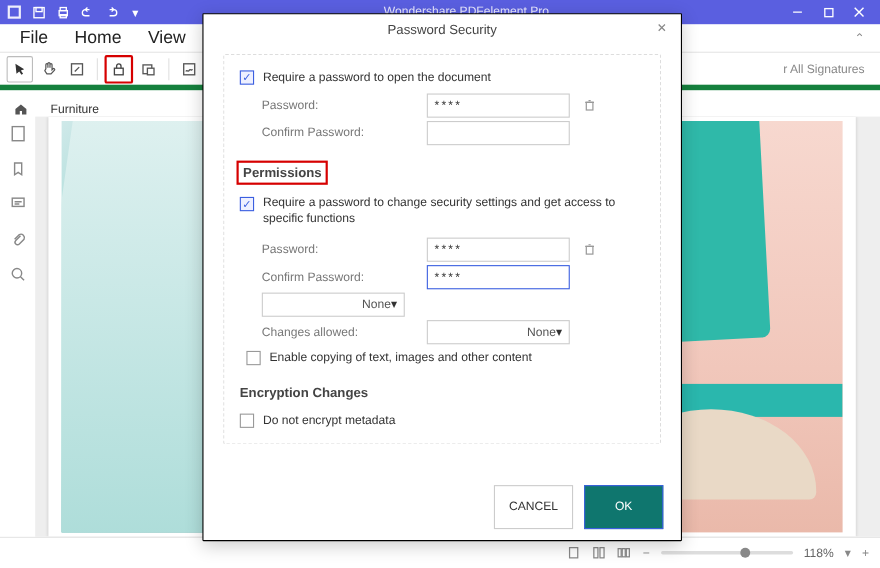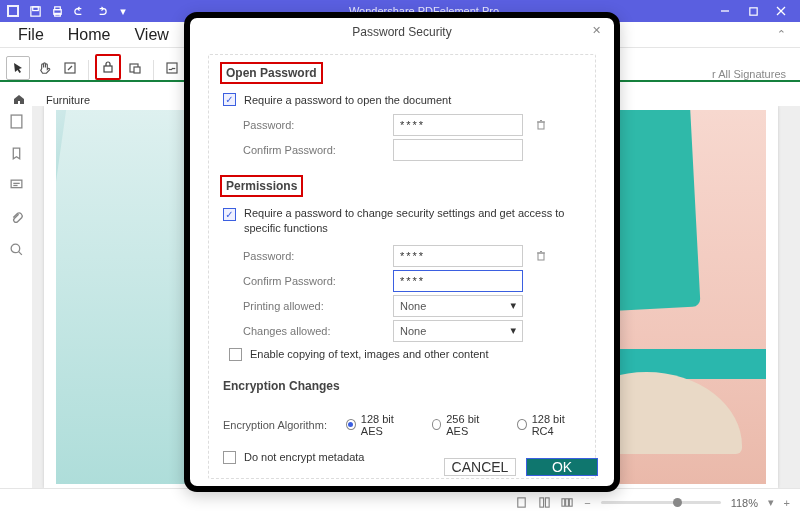--- a/index.html
+++ b/index.html
@@ -6,21 +6,21 @@
 body{width:800px;height:516px;background:#fff;overflow:hidden;position:relative}
 .titlebar{height:22px;background:#5a5fe0;display:flex;align-items:center;color:#fff;padding:0 6px}
 .titlebar .qicons{display:flex;gap:8px;align-items:center}
 .titlebar .qicons span{width:14px;height:14px;display:flex;align-items:center;justify-content:center}
 .titlebar .apptitle{flex:1;text-align:center;color:#e8e8ff;font-size:11px}
 .winbtns{display:flex;gap:14px;align-items:center;padding-right:6px}
 .winbtns span{width:14px;height:14px;display:flex;align-items:center;justify-content:center}
 .menubar{height:26px;display:flex;align-items:center;border-bottom:1px solid #e5e5e5;padding:0 6px}
 .menubar .m{padding:0 12px;font-size:16px;color:#222}
 .menubar .caret{margin-left:auto;padding-right:8px;color:#888}
-.toolbar{height:34px;display:flex;align-items:flex-end;border-bottom:2px solid #15803d;padding:0 6px;gap:2px}
+.toolbar{height:34px;display:flex;align-items:center;border-bottom:5px solid #15803d;padding:0 6px;gap:2px}
 .tbtn{width:24px;height:24px;display:flex;align-items:center;justify-content:center;border-radius:2px}
 .tsel{border:1px solid #bcbcbc}
 .tboxed{border:2px solid #d60000;width:26px;height:26px}
 .divider{width:1px;height:20px;background:#e0e0e0;margin:0 4px}
 .rightlabel{margin-left:auto;color:#888;font-size:11px;padding-right:8px}
 .crumb{height:24px;display:flex;align-items:flex-end;padding:0 12px;gap:20px;color:#666}
 .content{position:absolute;left:0;top:106px;right:0;bottom:28px;display:flex}
 .vtool{width:32px;display:flex;flex-direction:column;align-items:center;gap:14px;padding-top:6px}
 .vtool span{width:18px;height:18px;display:flex;align-items:center;justify-content:center;color:#888}
 .docarea{flex:1;background:#eee;position:relative;overflow:hidden}
@@ -29,42 +29,42 @@
 .imgL{flex:0 0 44%;background:linear-gradient(140deg,#cfe9e9 0%,#78c8c0 45%,#4aaea8 55%,#2f6b6a 100%);position:relative;overflow:hidden}
 .imgL::before{content:"";position:absolute;left:-20px;top:-10px;width:70%;height:120%;background:linear-gradient(180deg,#dff1f0,#a6dad6);transform:skewX(-8deg)}
 .imgR{flex:1;background:linear-gradient(180deg,#f7d8cf 0%,#f1c7bb 60%,#eab9aa 100%);position:relative;overflow:hidden}
 .chair{position:absolute;right:18%;top:-4%;width:52%;height:58%;background:#2fb9a9;border-radius:8px;transform:rotate(-3deg)}
 .table{position:absolute;right:6%;bottom:8%;width:48%;height:22%;background:#e9d9c6;border-radius:50% 50% 6px 6px/90% 90% 6px 6px}
 .strip{position:absolute;left:44%;bottom:28%;right:0;height:8%;background:#2ab7ad}
 .statusbar{position:absolute;left:0;right:0;bottom:0;height:28px;border-top:1px solid #e5e5e5;display:flex;align-items:center;padding:0 10px;gap:10px;background:#fff}
 .statusbar .sp{flex:1}
 .zoomslider{width:120px;height:3px;background:#ddd;position:relative;border-radius:2px}
 .zoomslider::after{content:"";position:absolute;left:60%;top:-3px;width:9px;height:9px;border-radius:50%;background:#888}
-.dialog{position:absolute;left:184px;top:12px;width:436px;height:480px;background:#fff;border:6px solid #000000;box-shadow:0 4px 16px rgba(0,0,0,.2);z-index:50;border-radius:13px}
+.dialog{position:absolute;left:184px;top:12px;width:436px;height:480px;background:#fff;border:1px solid #000000;box-shadow:0 4px 16px rgba(0,0,0,.2);z-index:50;border-radius:1px}
 .dlg-head{height:28px;display:flex;align-items:center;justify-content:center;position:relative;font-size:12px;color:#444}
 .dlg-close{position:absolute;right:8px;top:6px;width:14px;height:14px;color:#888;cursor:pointer}
 .dlg-body{padding:8px 18px 0 18px}
 .dashed{border:1px dashed #ddd;border-radius:2px;padding:10px 14px 6px 14px}
 .sec-title{font-weight:600;color:#444;font-size:12px;margin:0 0 8px 0;display:inline-block}
 .hl{outline:2px solid #d60000;outline-offset:1px;padding:1px 3px}
 .row{display:flex;align-items:center;margin:4px 0 8px 0;gap:8px}
 .chk{width:13px;height:13px;border:1px solid #999;display:inline-flex;align-items:center;justify-content:center;font-size:10px;color:#3b5fe0;background:#fff}
 .chk.on{background:#eef0ff;border-color:#3b5fe0}
 .field{display:flex;align-items:center;margin:3px 0;padding-left:20px}
 .flabel{width:150px;color:#777}
 .tinput{width:130px;height:22px;border:1px solid #ccc;padding:0 6px;background:#fff;display:flex;align-items:center;letter-spacing:2px}
 .tinput.focus{border-color:#3b5fe0}
 .trash{margin-left:10px;color:#999;width:16px;height:16px;display:flex;align-items:center;justify-content:center}
-.sel{width:130px;height:22px;border:1px solid #ccc;padding:0 6px;display:flex;align-items:center;justify-content:space-between;color:#555;background:#fff}
+.sel{width:130px;height:22px;border:1px solid #ccc;padding:0 6px;display:flex;align-items:center;justify-content:flex-end;color:#555;background:#fff}
 .sel .cv{color:#555}
 .radiog{display:flex;align-items:center;gap:22px;margin:6px 0 6px 0}
 .radio{width:11px;height:11px;border:1px solid #888;border-radius:50%;display:inline-flex;align-items:center;justify-content:center;margin-right:5px}
 .radio.on::after{content:"";width:5px;height:5px;border-radius:50%;background:#3b5fe0}
 .dlg-foot{position:absolute;bottom:10px;right:16px;display:flex;gap:10px}
-.btn{min-width:72px;height:18px;display:flex;align-items:center;justify-content:center;font-size:14px;border:1px solid #ccc;background:#fff;cursor:pointer}
+.btn{min-width:72px;height:40px;display:flex;align-items:center;justify-content:center;font-size:11px;border:1px solid #ccc;background:#fff;cursor:pointer}
 .btn.primary{background:#0f766e;border-color:#3b5fe0;color:#fff}
 svg{display:block}
 </style>
 </head>
 <body>
 
 <div class="titlebar">
   <div class="qicons">
     <span>
         <svg width="14" height="14" viewBox="0 0 14 14">
@@ -248,21 +248,20 @@
   <span style="color:#888">▾</span>
   <span style="color:#888">+</span>
 </div>
 
 <div class="dialog">
   <div class="dlg-head">Password Security</div>
   <div class="dlg-close">✕</div>
   <div class="dlg-body">
     <div class="dashed">
 
-      <div><span class="sec-title hl">Open Password</span></div>
       <div class="row">
         <span class="chk on">✓</span>
         <span>Require a password to open the document</span>
       </div>
       <div class="field">
         <span class="flabel">Password:</span>
         <div class="tinput">****</div>
         <span class="trash">
             <svg width="12" height="12" viewBox="0 0 12 12" fill="none" stroke="#999" stroke-width="1.1">
               <rect x="3" y="3" width="6" height="7"></rect>
@@ -292,58 +291,40 @@
               <line x1="2" y1="3" x2="10" y2="3"></line>
               <line x1="5" y1="1.5" x2="7" y2="1.5"></line>
             </svg>
           </span>
       </div>
       <div class="field">
         <span class="flabel">Confirm Password:</span>
         <div class="tinput focus">****</div>
       </div>
       <div class="field">
-        <span class="flabel">Printing allowed:</span>
         <div class="sel">
             <span class="cv">None</span>
             <span>▾</span>
           </div>
       </div>
       <div class="field">
         <span class="flabel">Changes allowed:</span>
         <div class="sel">
             <span class="cv">None</span>
             <span>▾</span>
           </div>
       </div>
       <div class="row" style="padding-left:6px;margin-top:6px">
         <span class="chk"></span>
         <span>Enable copying of text, images and other content</span>
       </div>
 
       <div style="height:10px"></div>
 
       <div class="sec-title">Encryption Changes</div>
-      <div class="row" style="margin-top:6px">
-        <span style="width:130px;color:#555">Encryption Algorithm:</span>
-        <div class="radiog">
-          <label style="display:flex;align-items:center">
-              <span class="radio on"></span>
-              <span>128 bit AES</span>
-            </label>
-          <label style="display:flex;align-items:center">
-              <span class="radio"></span>
-              <span>256 bit AES</span>
-            </label>
-          <label style="display:flex;align-items:center">
-              <span class="radio"></span>
-              <span>128 bit RC4</span>
-            </label>
-        </div>
-      </div>
       <div class="row" style="padding-left:0">
         <span class="chk"></span>
         <span>Do not encrypt metadata</span>
       </div>
 
     </div>
   </div>
   <div class="dlg-foot">
     <div class="btn">CANCEL</div>
     <div class="btn primary">OK</div>

